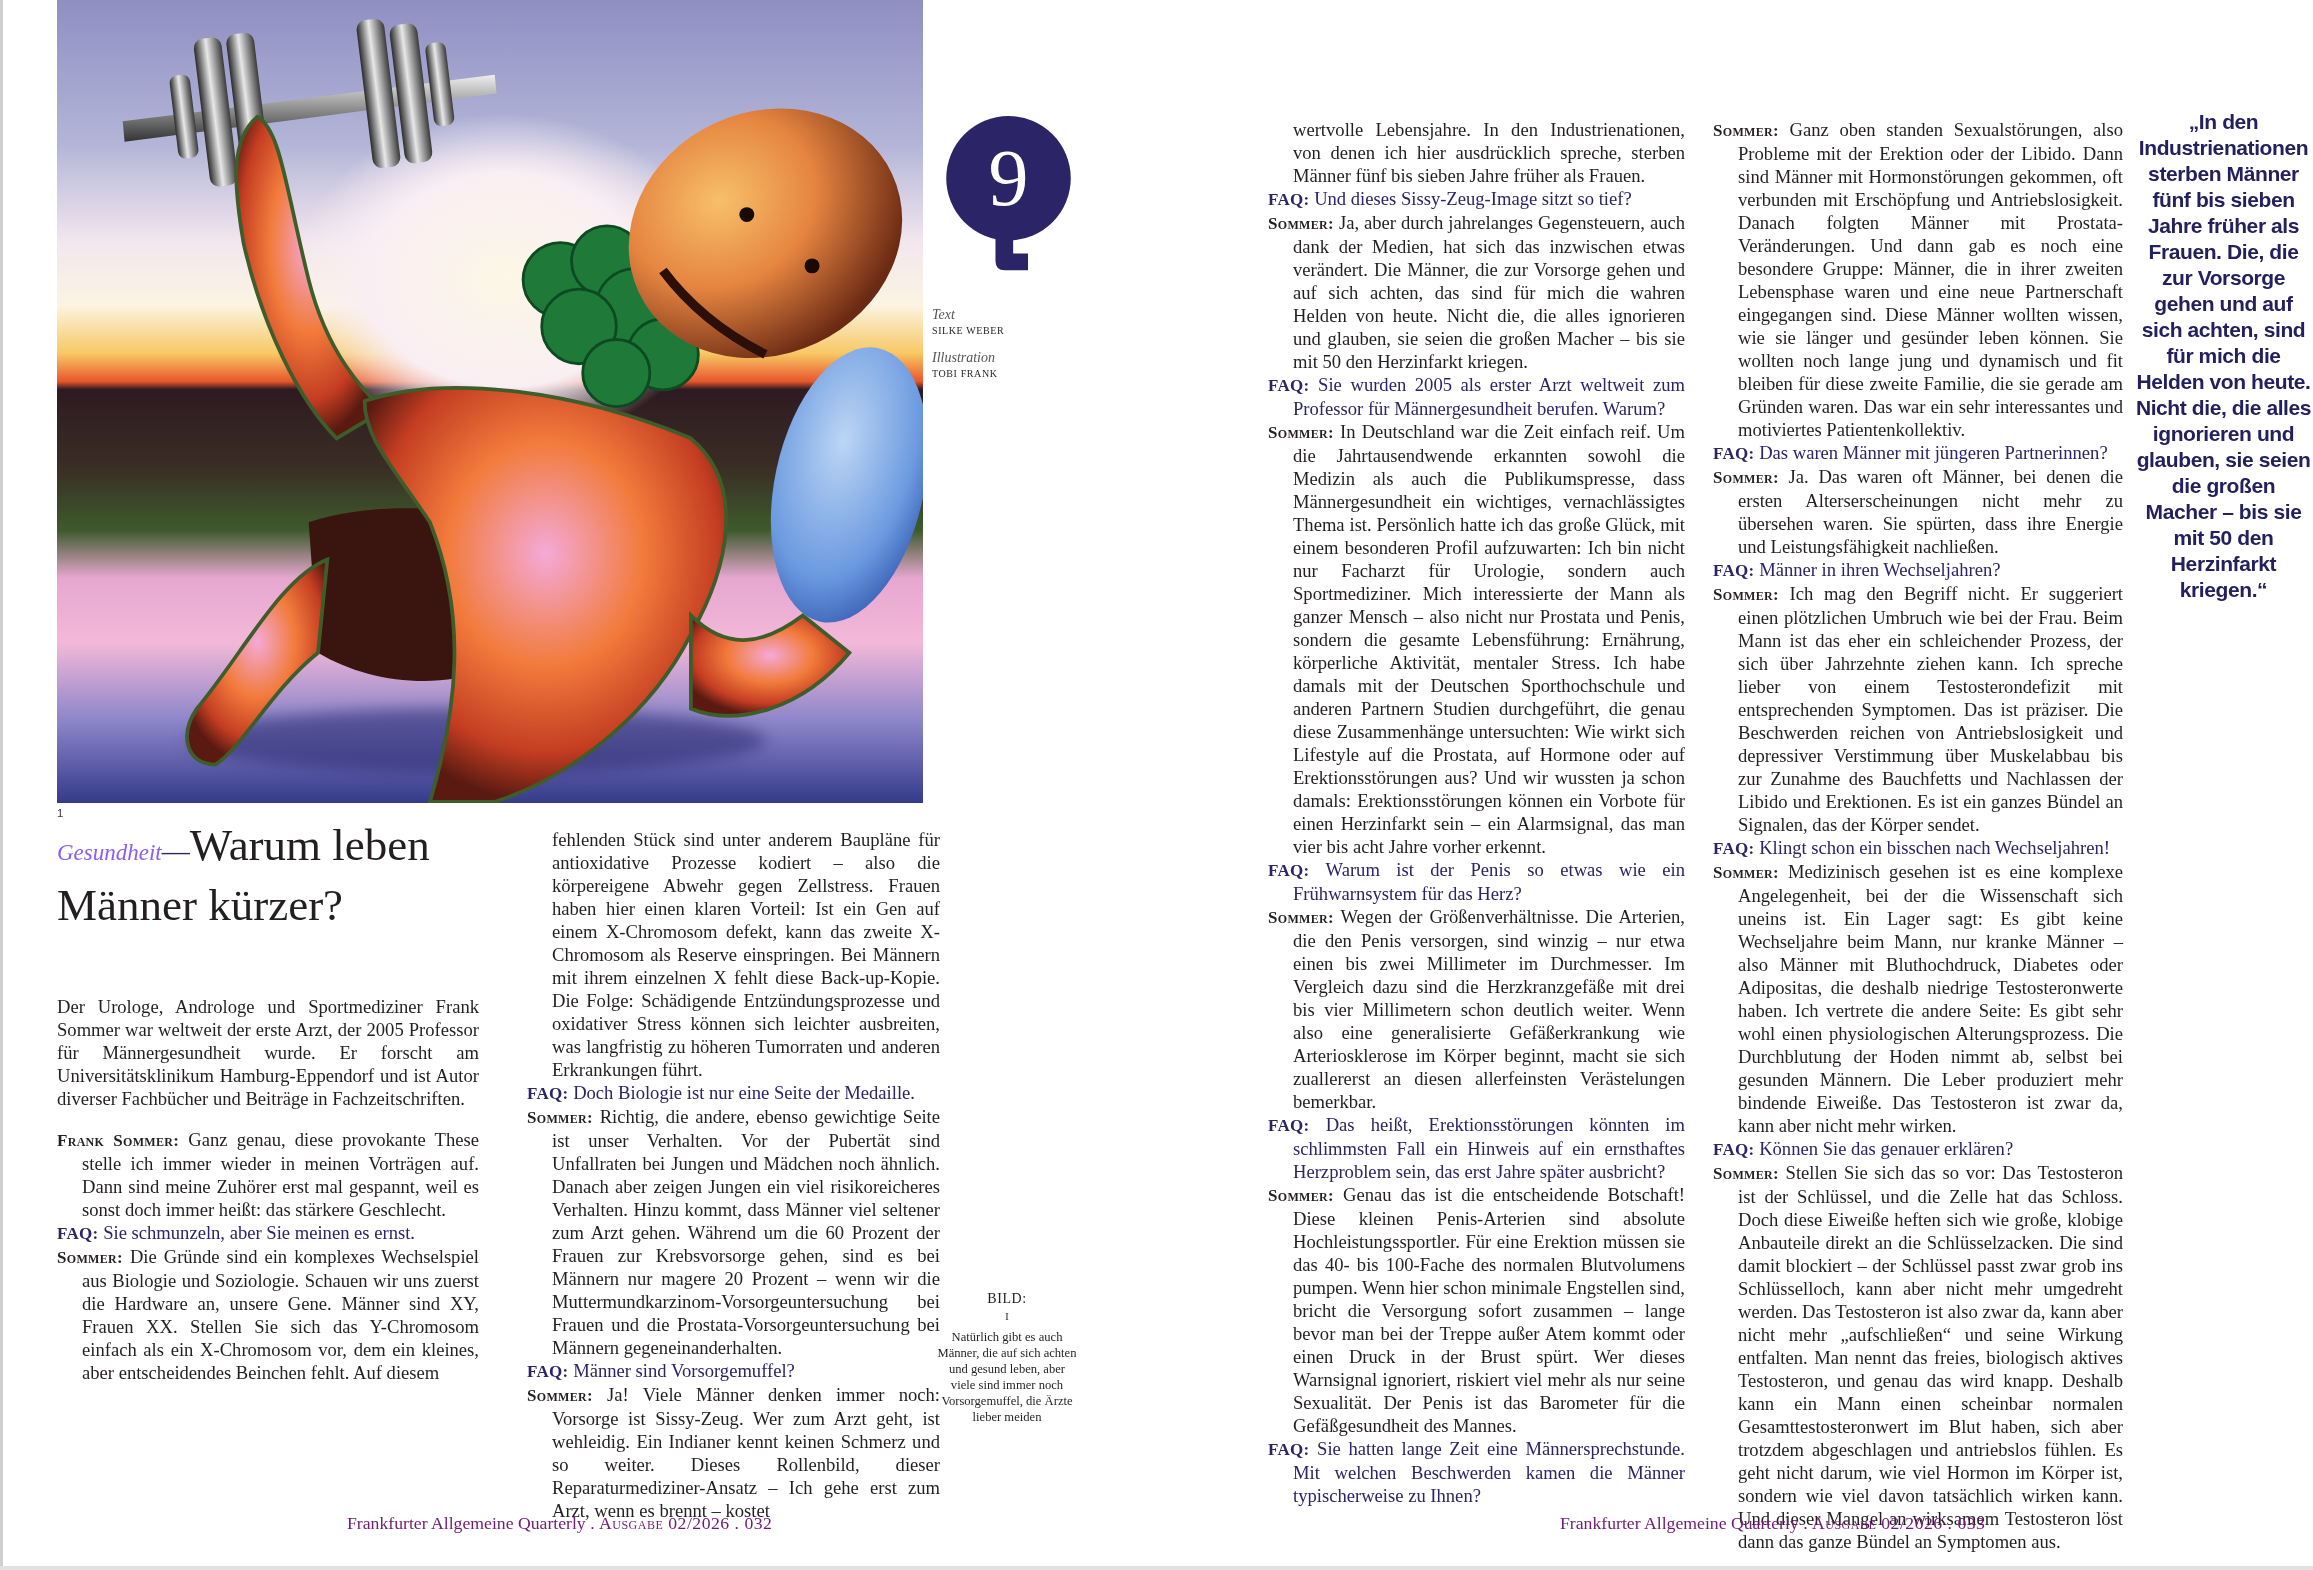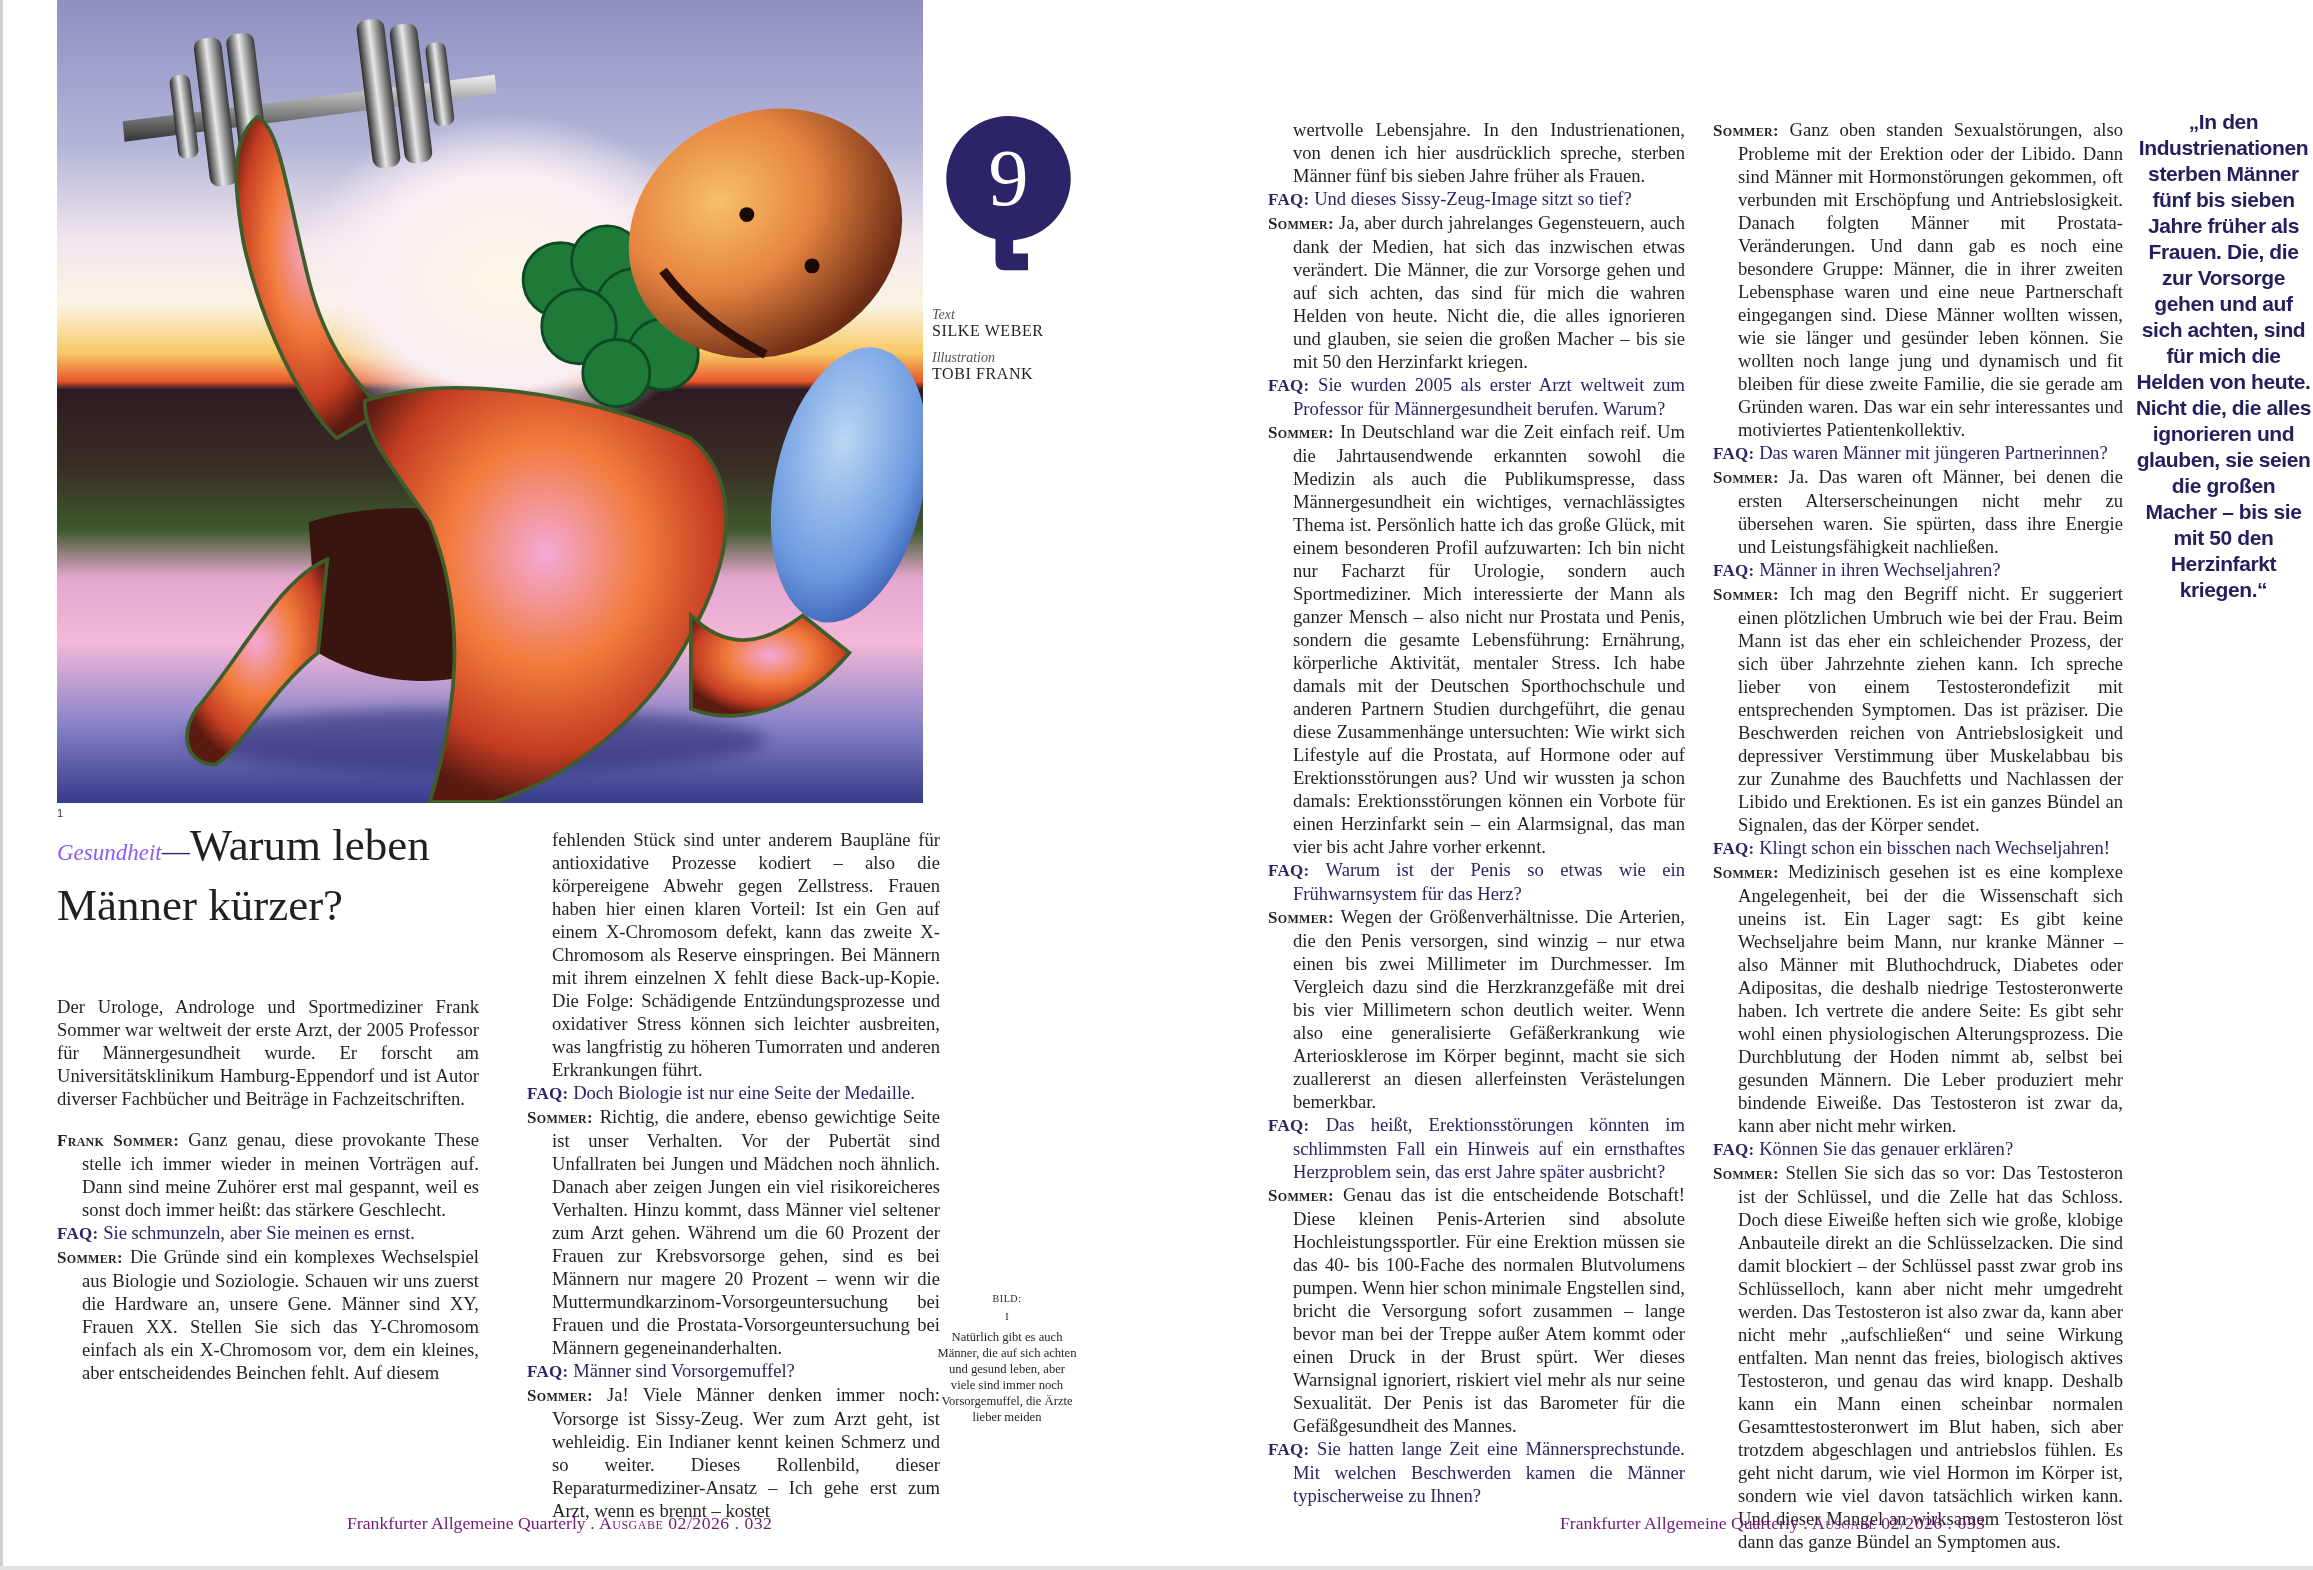--- a/index.html
+++ b/index.html
@@ -26,23 +26,23 @@
   .col{position:absolute;font-size:18.6px;line-height:23px;text-align:justify;}
   .qa{margin:0;padding-left:25px;text-indent:-25px;}
   .q{color:#2b2466;}
   .sp{font-variant:small-caps;font-weight:bold;letter-spacing:0.3px;font-size:17px;}
   .q .sp{color:#2b2466;}
   .a .sp{color:#231f20;}
   
   .badge{position:absolute;left:944px;top:116px;width:129px;height:158px;}
   .credits{position:absolute;left:932px;top:306px;width:154px;text-align:left;}
   .cr-role{font-style:italic;font-size:14px;color:#555;line-height:17px;}
-  .cr-name{font-size:16px;letter-spacing:0.6px;color:#231f20;line-height:15px;margin-bottom:11.2px;}
+  .cr-name{font-size:10px;letter-spacing:0.6px;color:#231f20;line-height:15px;margin-bottom:11.2px;}
   .caption{position:absolute;left:937px;top:1291px;width:140px;text-align:center;font-size:12.6px;line-height:16px;color:#231f20;}
-  .cap-label{font-size:10px;letter-spacing:0.6px;}
+  .cap-label{font-size:14px;letter-spacing:0.6px;}
   .cap-num{font-size:10.3px;margin:1.9px 0 3.7px;}
   
   .footer{position:absolute;top:1513px;font-size:17.7px;color:#701a75;white-space:nowrap;}
   .footer .issue{font-variant:small-caps;letter-spacing:0.5px;}
   
   .pull{position:absolute;left:2135px;top:109px;width:177px;text-align:center;
         font-family:"Liberation Sans",sans-serif;font-weight:bold;font-size:21px;line-height:26px;
         color:#24205e;letter-spacing:-0.4px;}
 </style>
 </head>

